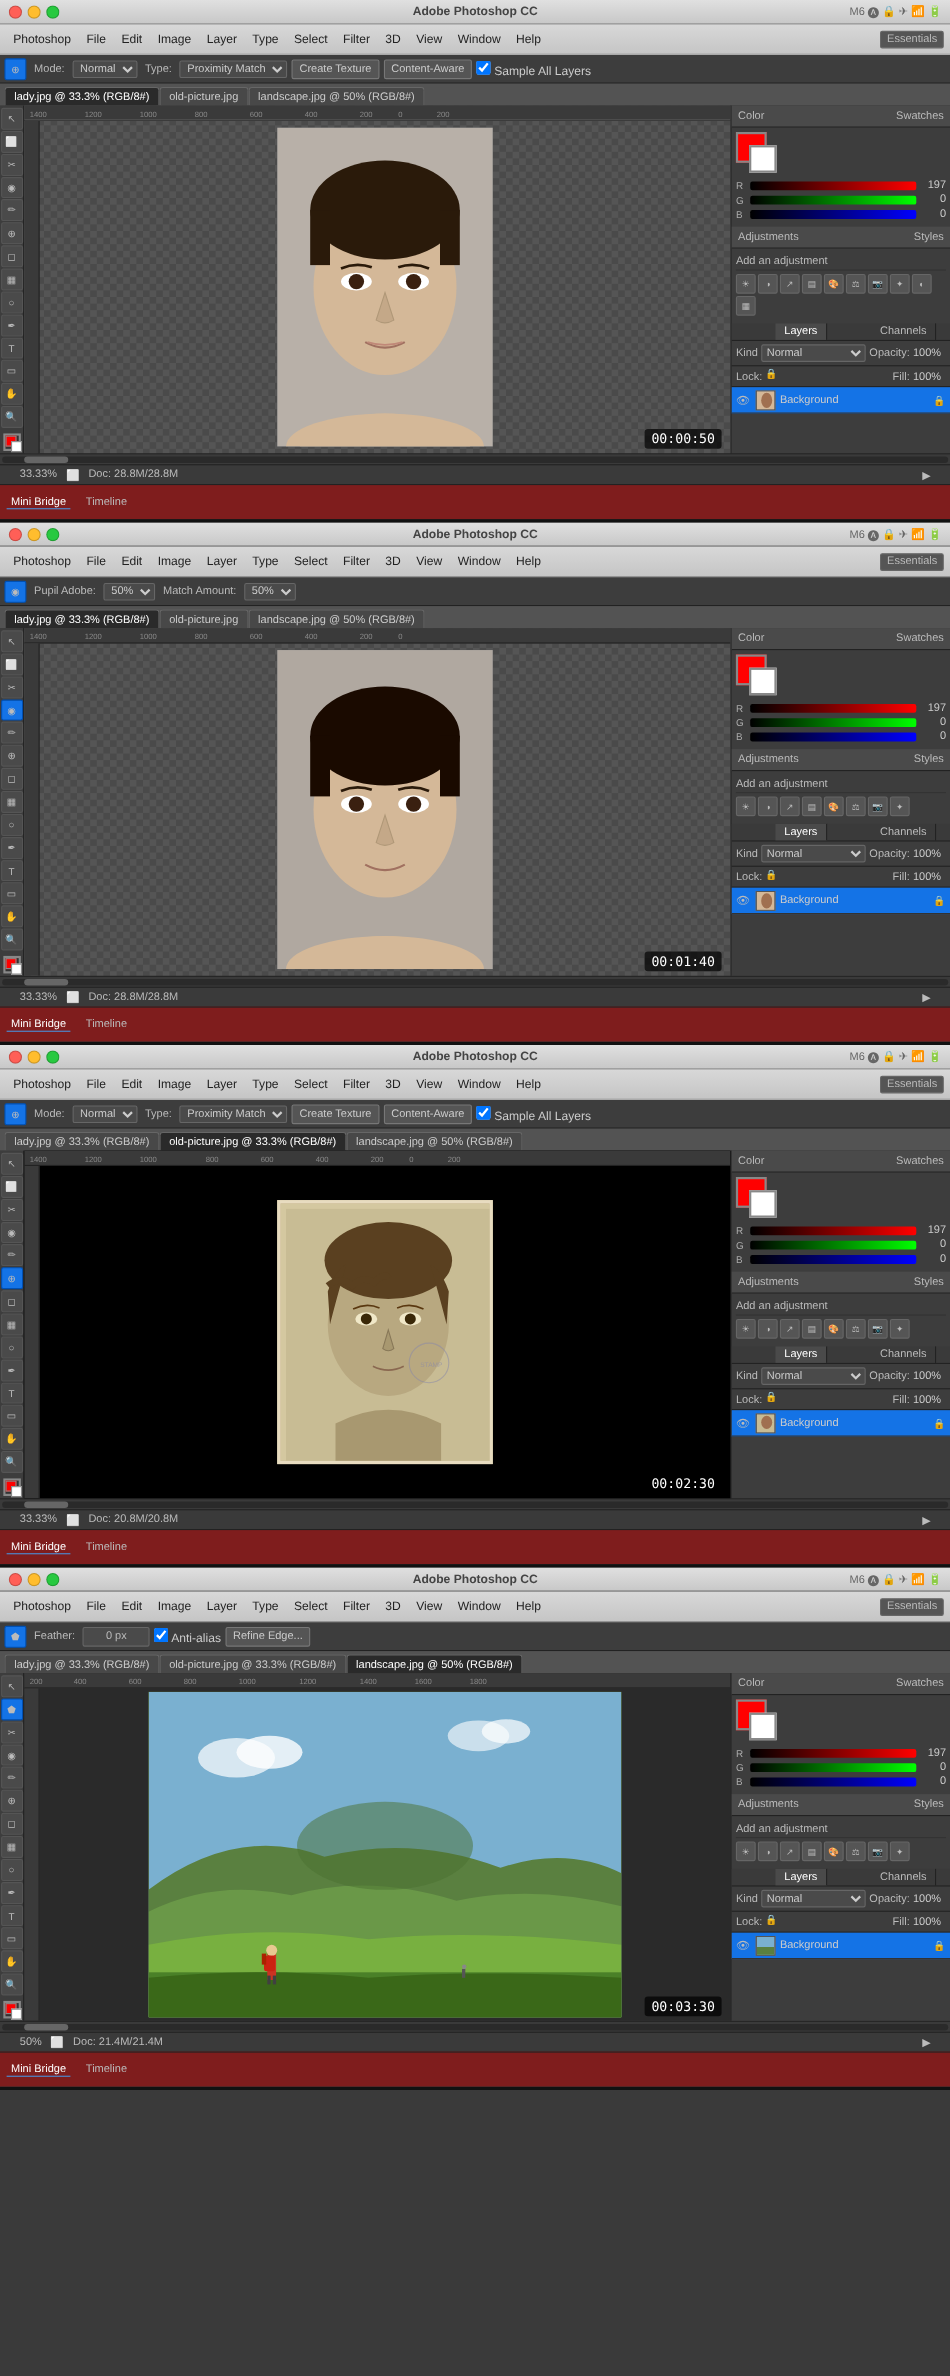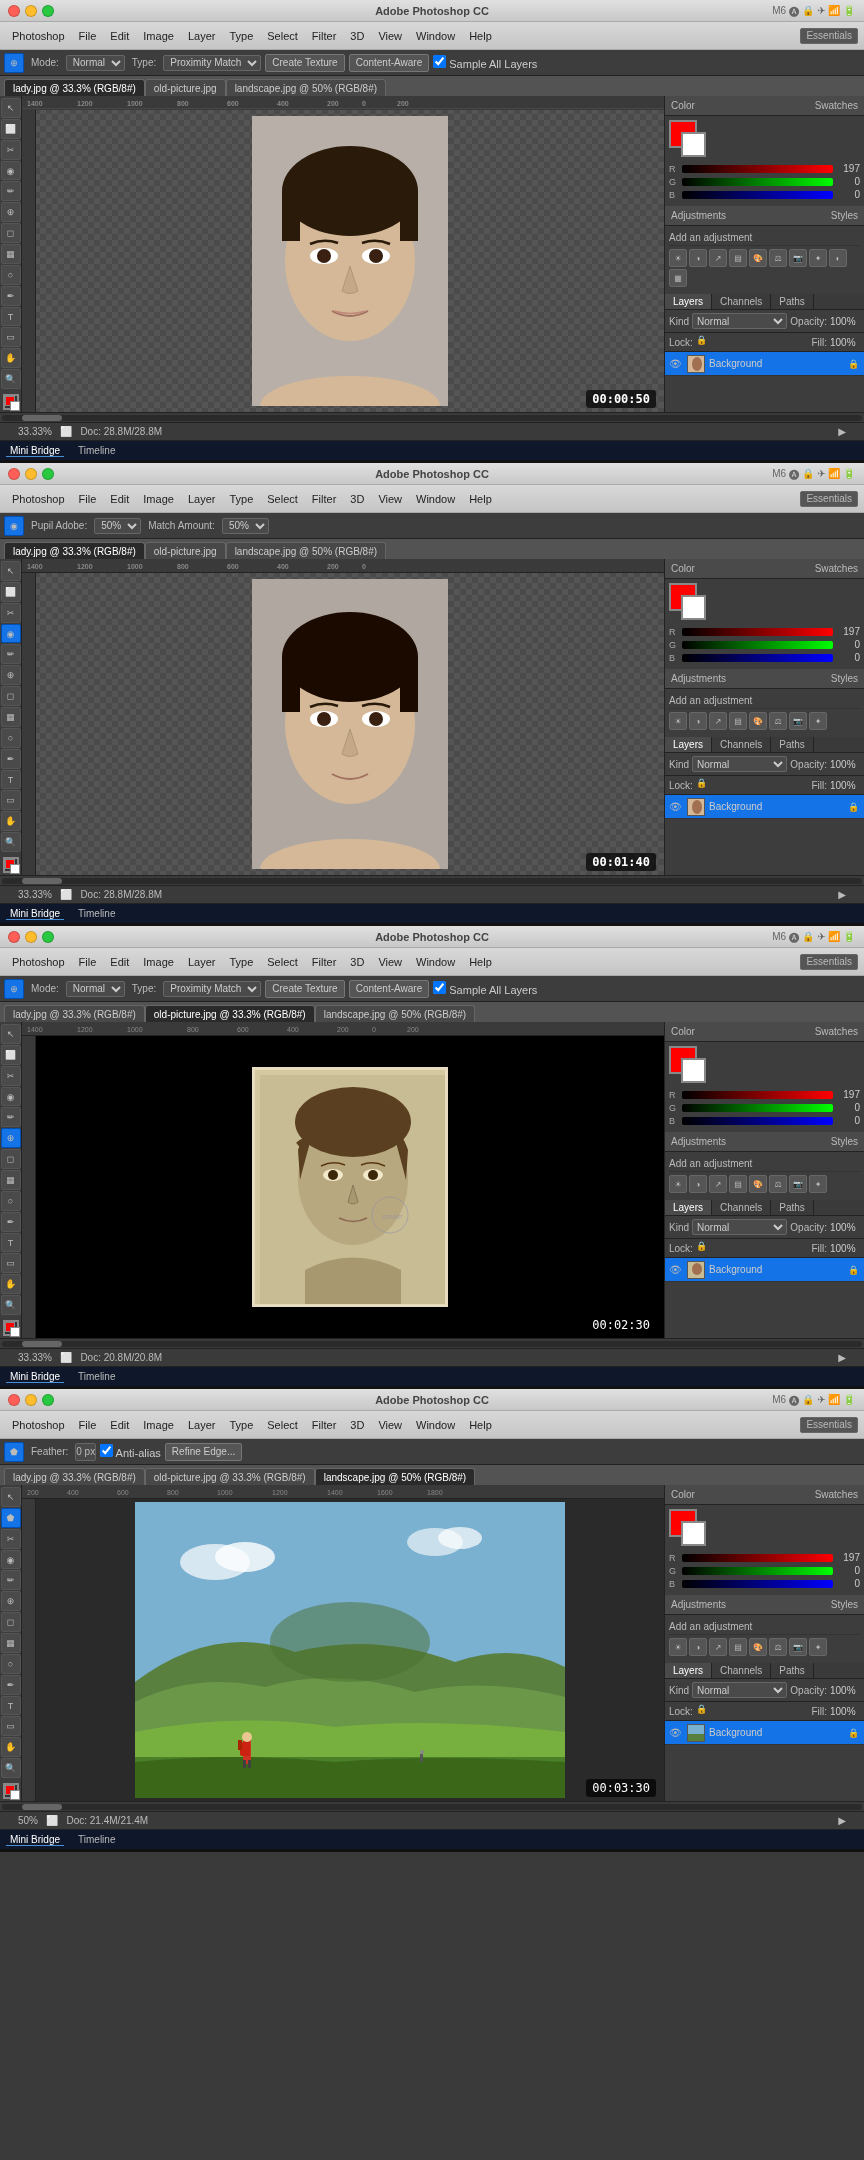--- a/index.html
+++ b/index.html
@@ -74,21 +74,21 @@
       background: #3d3d3d;
       display: flex;
       align-items: center;
       padding: 0 4px;
       gap: 4px;
       border-bottom: 1px solid #222;
     }
     .toolbar-item {
       font-size: 10px;
       color: #bbb;
-      padding: 2px 0;
+      padding: 2px 20px;
       background: #4a4a4a;
       border: 1px solid #666;
       border-radius: 2px;
       height: 18px;
       display: flex;
       align-items: center;
     }
     .toolbar-label {
       font-size: 10px;
       color: #bbb;
@@ -256,20 +256,21 @@
       display: flex;
       background: #3a3a3a;
       border-bottom: 1px solid #222;
     }
     .layers-tab {
       font-size: 10px;
       color: #bbb;
       padding: 2px 8px;
       cursor: pointer;
       border-right: 1px solid #222;
+      margin-left: 40px;
     }
     .layers-tab.active { background: #4a4a4a; color: #fff; }
     .layers-controls {
       display: flex;
       align-items: center;
       padding: 3px 4px;
       gap: 3px;
       border-bottom: 1px solid #222;
     }
     .layers-select {
@@ -323,22 +324,22 @@
       display: flex;
       align-items: center;
       padding: 0 18px;
       font-size: 10px;
       color: #bbb;
       gap: 8px;
     }
 
     
     .mini-bridge {
-      height: 20px;
-      background: #0f172a;
+      height: 32px;
+      background: #7f1d1d;
       border-top: 1px solid #222;
       display: flex;
       align-items: center;
       padding: 0 6px;
       gap: 10px;
       font-size: 10px;
       color: #bbb;
     }
     .mini-bridge-tab {
       cursor: pointer;
@@ -394,21 +395,20 @@
       position: relative;
       overflow: hidden;
       border: 3px solid #e8dcc0;
     }
 
     
     .checkerboard {
       background-image:
         repeating-conic-gradient(#555 0% 25%, #4a4a4a 0% 50%);
       background-size: 12px 12px;
-      font-weight: bold;
     }
 
     .ps-section { margin-bottom: 0; }
 
     
     .hscroll-bar {
       height: 10px;
       background: #3a3a3a;
       border-top: 1px solid #222;
       display: flex;

